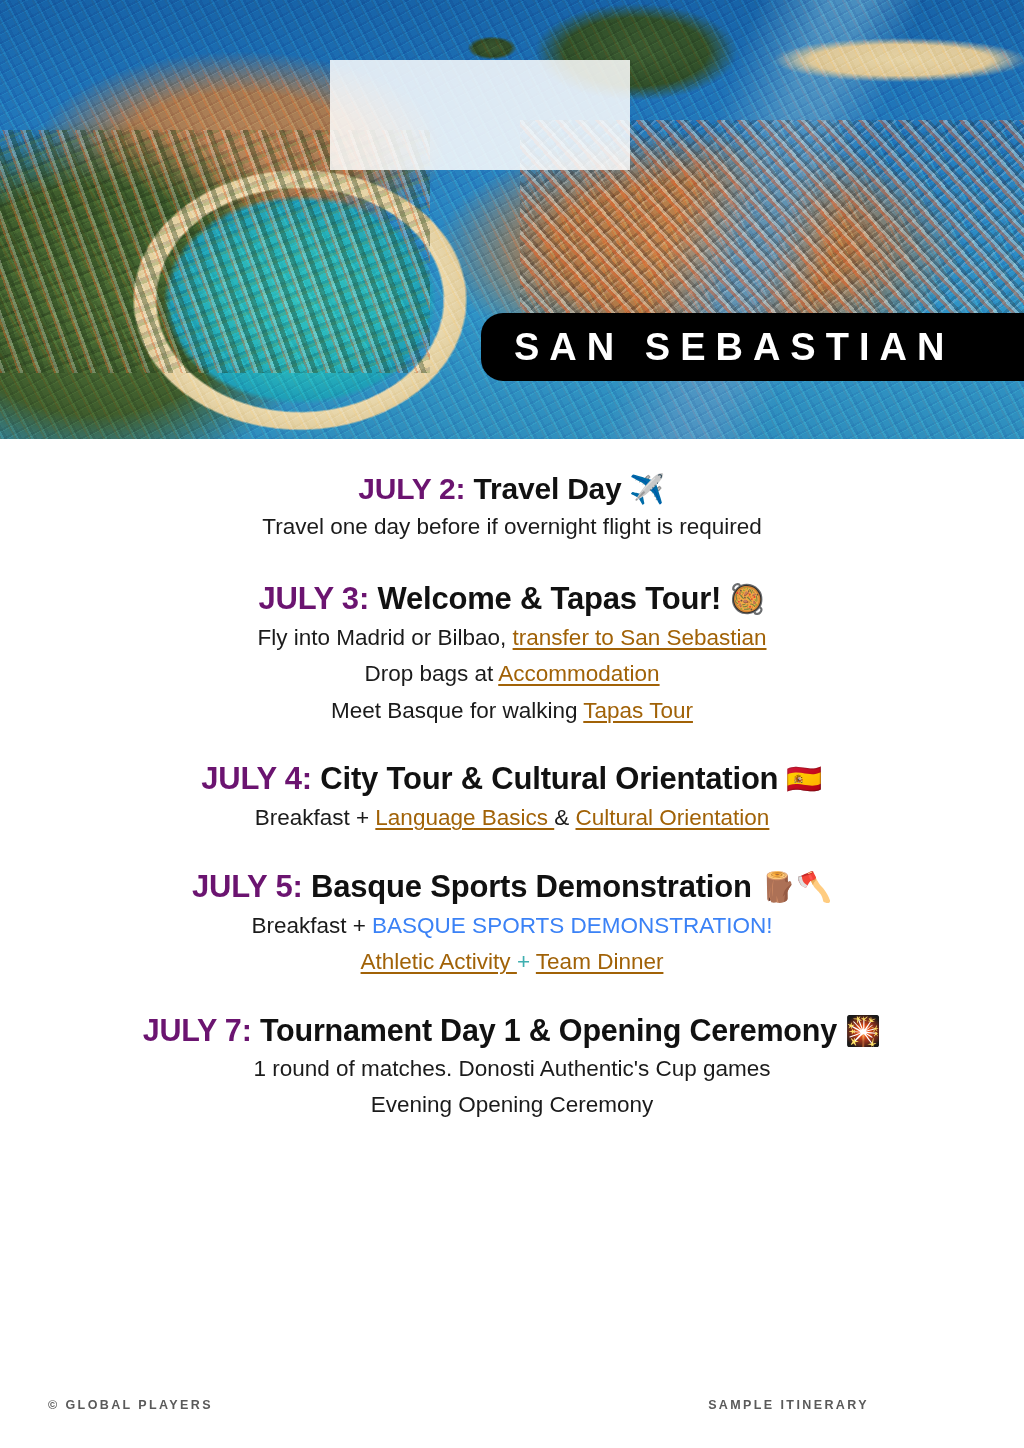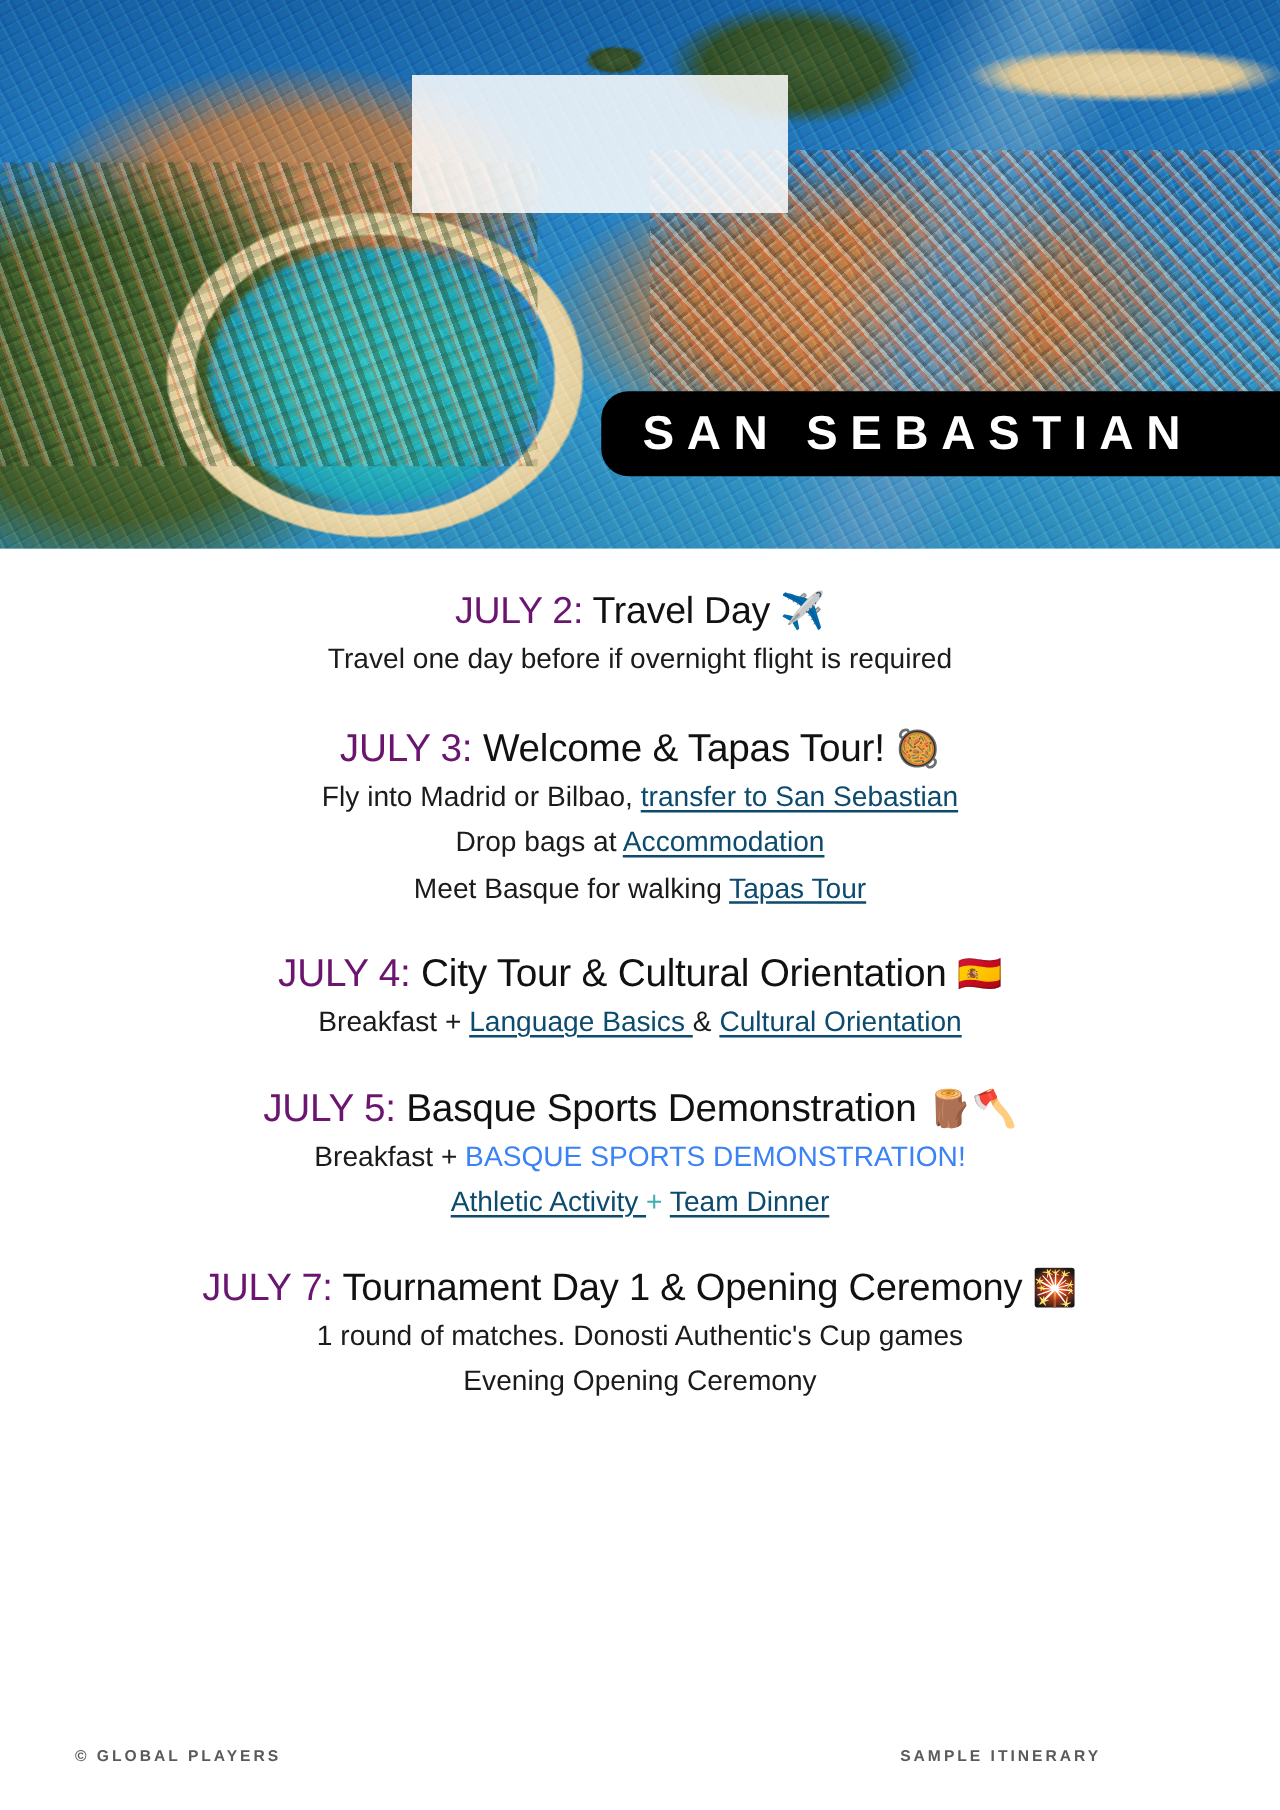--- a/index.html
+++ b/index.html
@@ -122,38 +122,38 @@
   .content {
     position:relative;
     width:1024px;
     padding-top:16px;
   }
 
   .day-block { text-align:center; margin-bottom:26px; }
 
   .day-heading {
     font-size:31px;
-    font-weight:400;
+    font-weight:700;
     color:#111111;
     line-height:1.32;
     letter-spacing:-0.2px;
     white-space:nowrap;
   }
   .day-label { color:#6B1470; }
   .day-emoji { font-size:29px; }
 
   .day-line {
     font-size:22.5px;
     color:#1b1b1b;
     line-height:1.62;
     font-weight:400;
   }
 
   .lnk {
-    color:#0c4a6e;
+    color:#a16207;
     text-decoration:underline;
     text-underline-offset:3px;
     text-decoration-thickness:1.5px;
   }
   .lnk-plain {
     color:#3b82f6;
     text-decoration:none;
   }
   .teal-plus { color:#3FAFB0; }
 
@@ -164,21 +164,21 @@
   .blk-5  { margin-bottom:30px; }
   .blk-6  { margin-bottom:30px; }
   .blk-7  { margin-bottom:0; }
 
   .blk-2 .day-heading { font-size:30px; }
   .blk-7 .day-heading { font-size:30.5px; }
 
   
   .footer {
     position:absolute;
-    left:12px;
+    left:0;
     bottom:36px;
     width:917px;
     display:flex;
     justify-content:space-between;
     padding:0 48px;
     font-size:12.5px;
     letter-spacing:2.4px;
     color:#5a5a5a;
     font-weight:600;
   }

